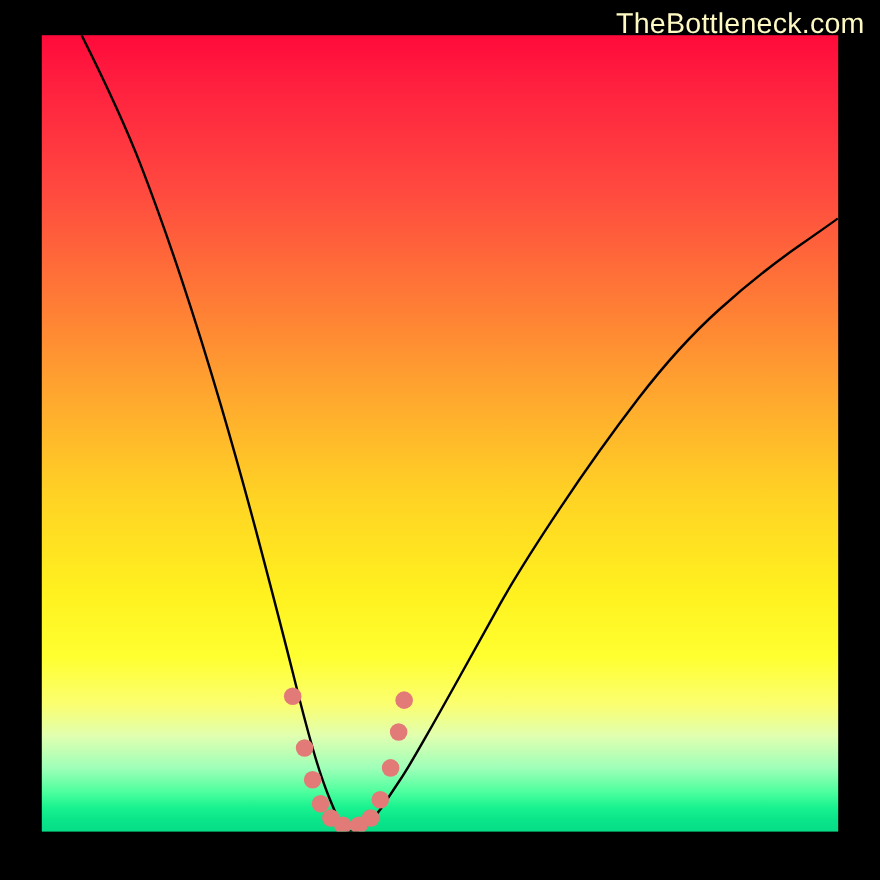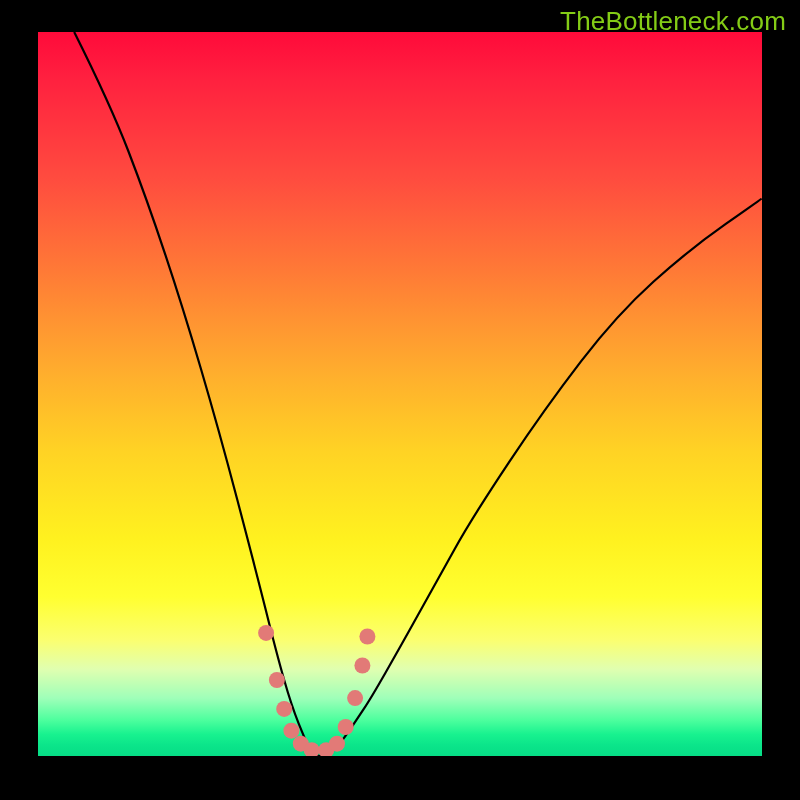--- a/index.html
+++ b/index.html
@@ -47,21 +47,21 @@
     position: absolute;
     left: 0;
     top: 0;
     width: 724px;
     height: 724px;
   }
   .watermark {
     position: absolute;
     top: 6px;
     right: 14px;
-    color: #84cc16;
+    color: #fef9c3;
     font-size: 26px;
     font-weight: 400;
     letter-spacing: 0.2px;
     user-select: none;
   }
 </style>
 </head>
 <body>
 
 <div class="frame">

